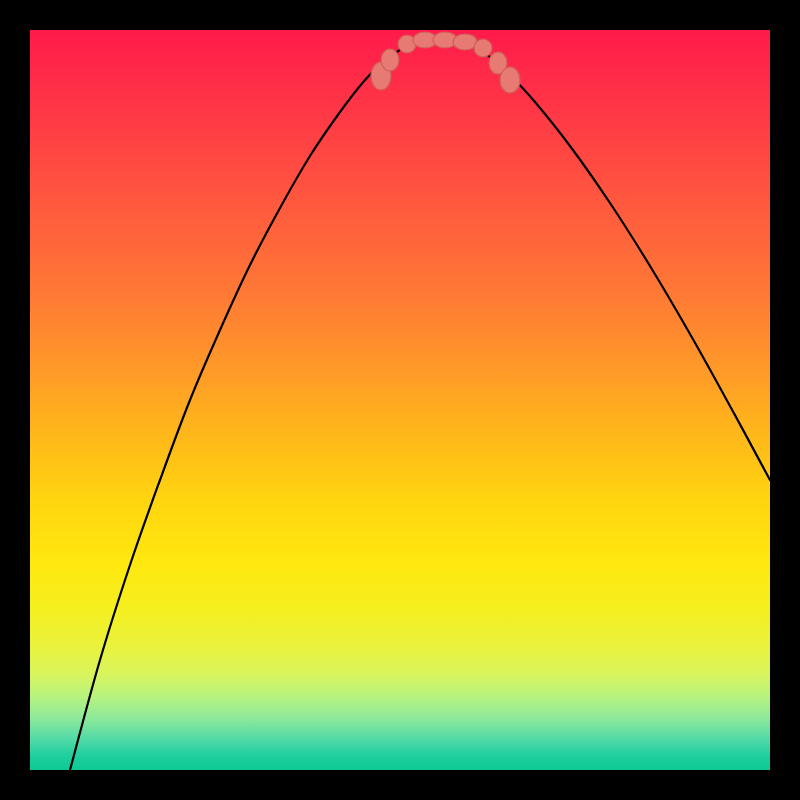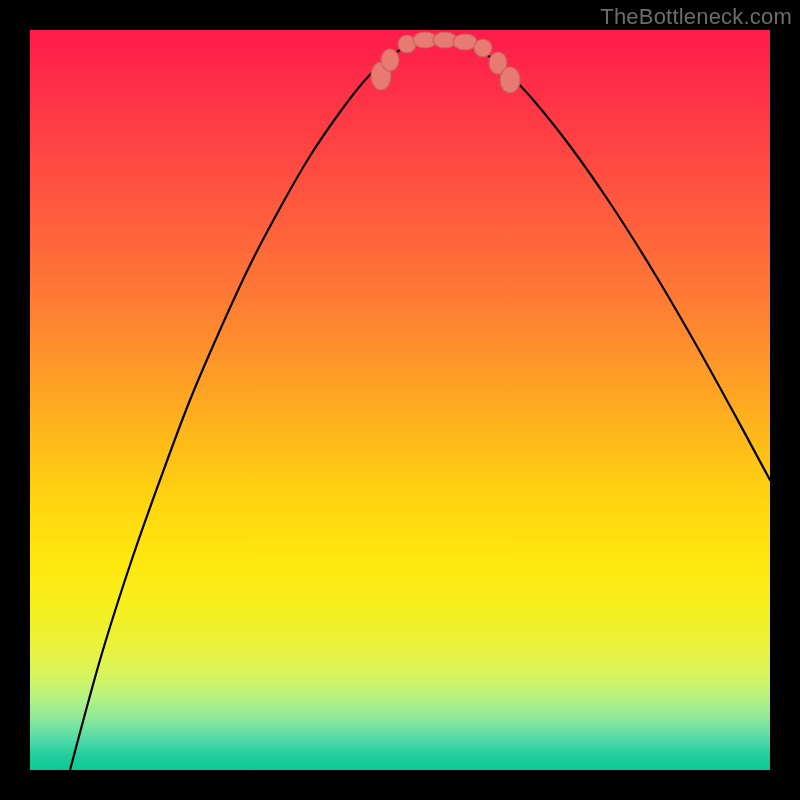--- a/index.html
+++ b/index.html
@@ -88,15 +88,14 @@
           <ellipse cx="395" cy="10" rx="12" ry="8" class="marker"></ellipse>
           <ellipse cx="415" cy="10" rx="12" ry="8" class="marker"></ellipse>
           <ellipse cx="435" cy="12" rx="12" ry="8" class="marker"></ellipse>
           <ellipse cx="453" cy="18" rx="9" ry="9" class="marker"></ellipse>
           <ellipse cx="468" cy="33" rx="9" ry="11" class="marker"></ellipse>
           <ellipse cx="480" cy="50" rx="10" ry="13" class="marker"></ellipse>
         </g>
     </svg>
   </div>
 
-  <div class="watermark">TheBottleneck.com</div>
 
 </div>
 
 </body></html>

